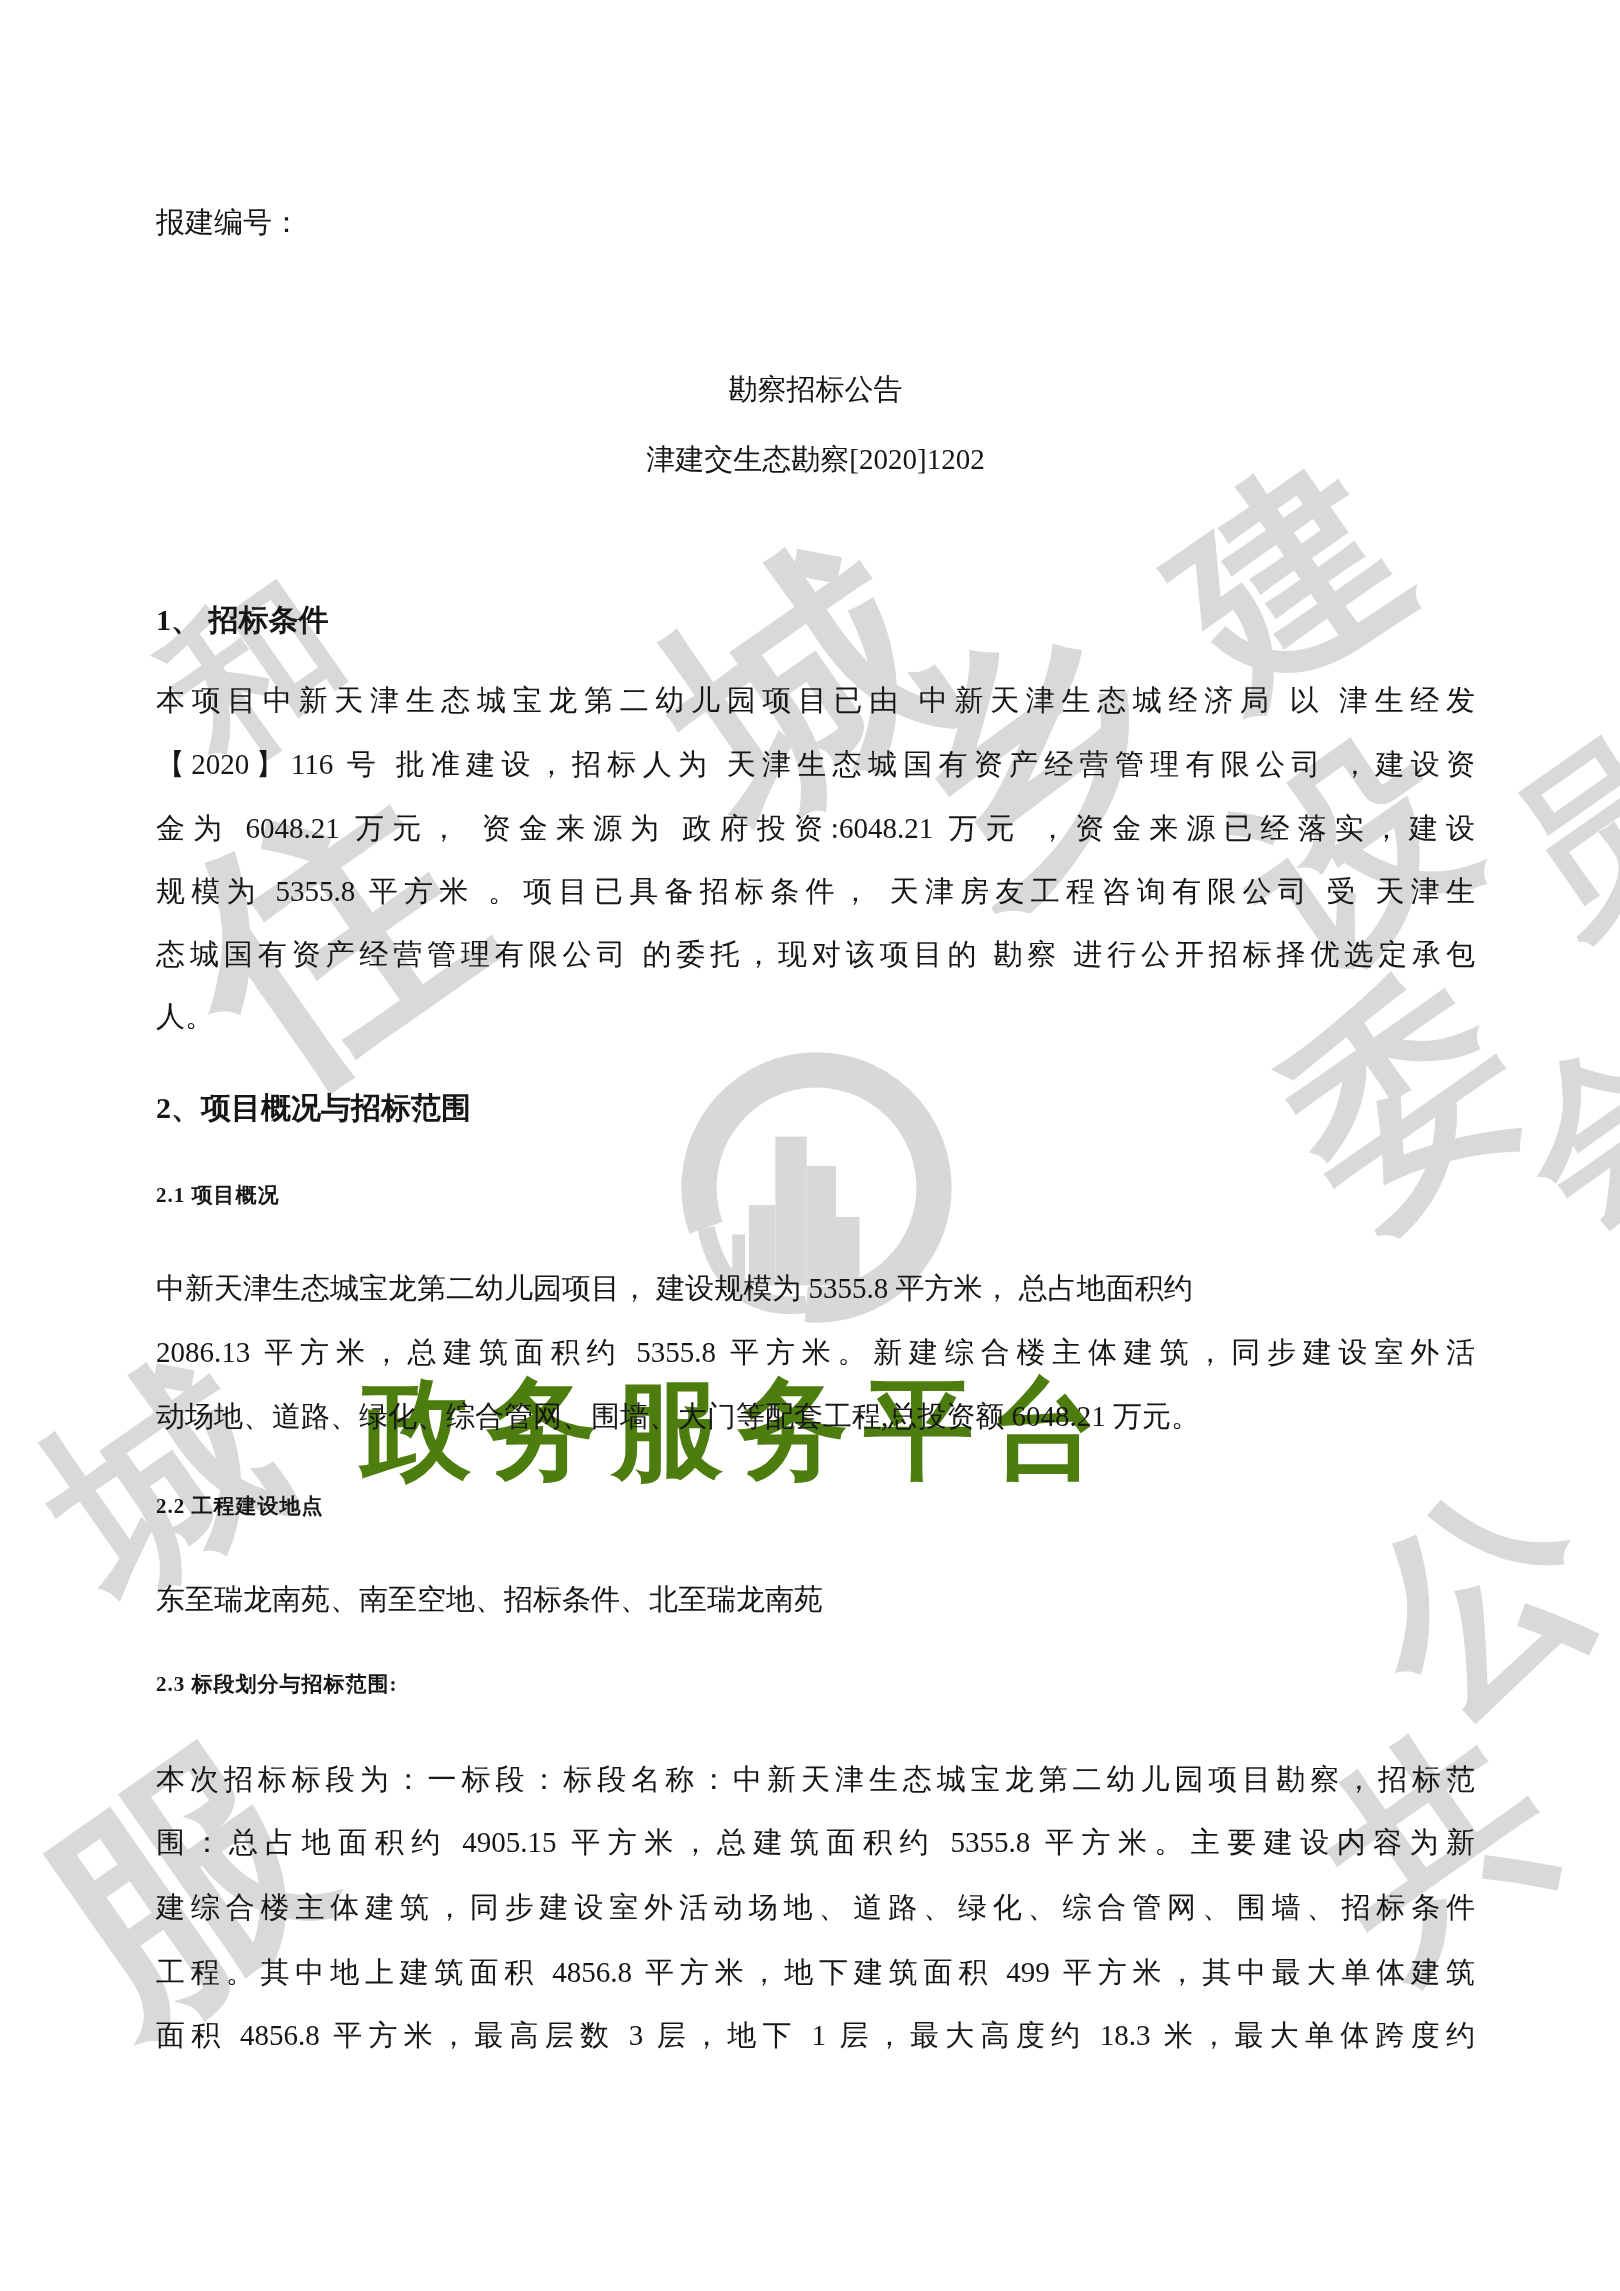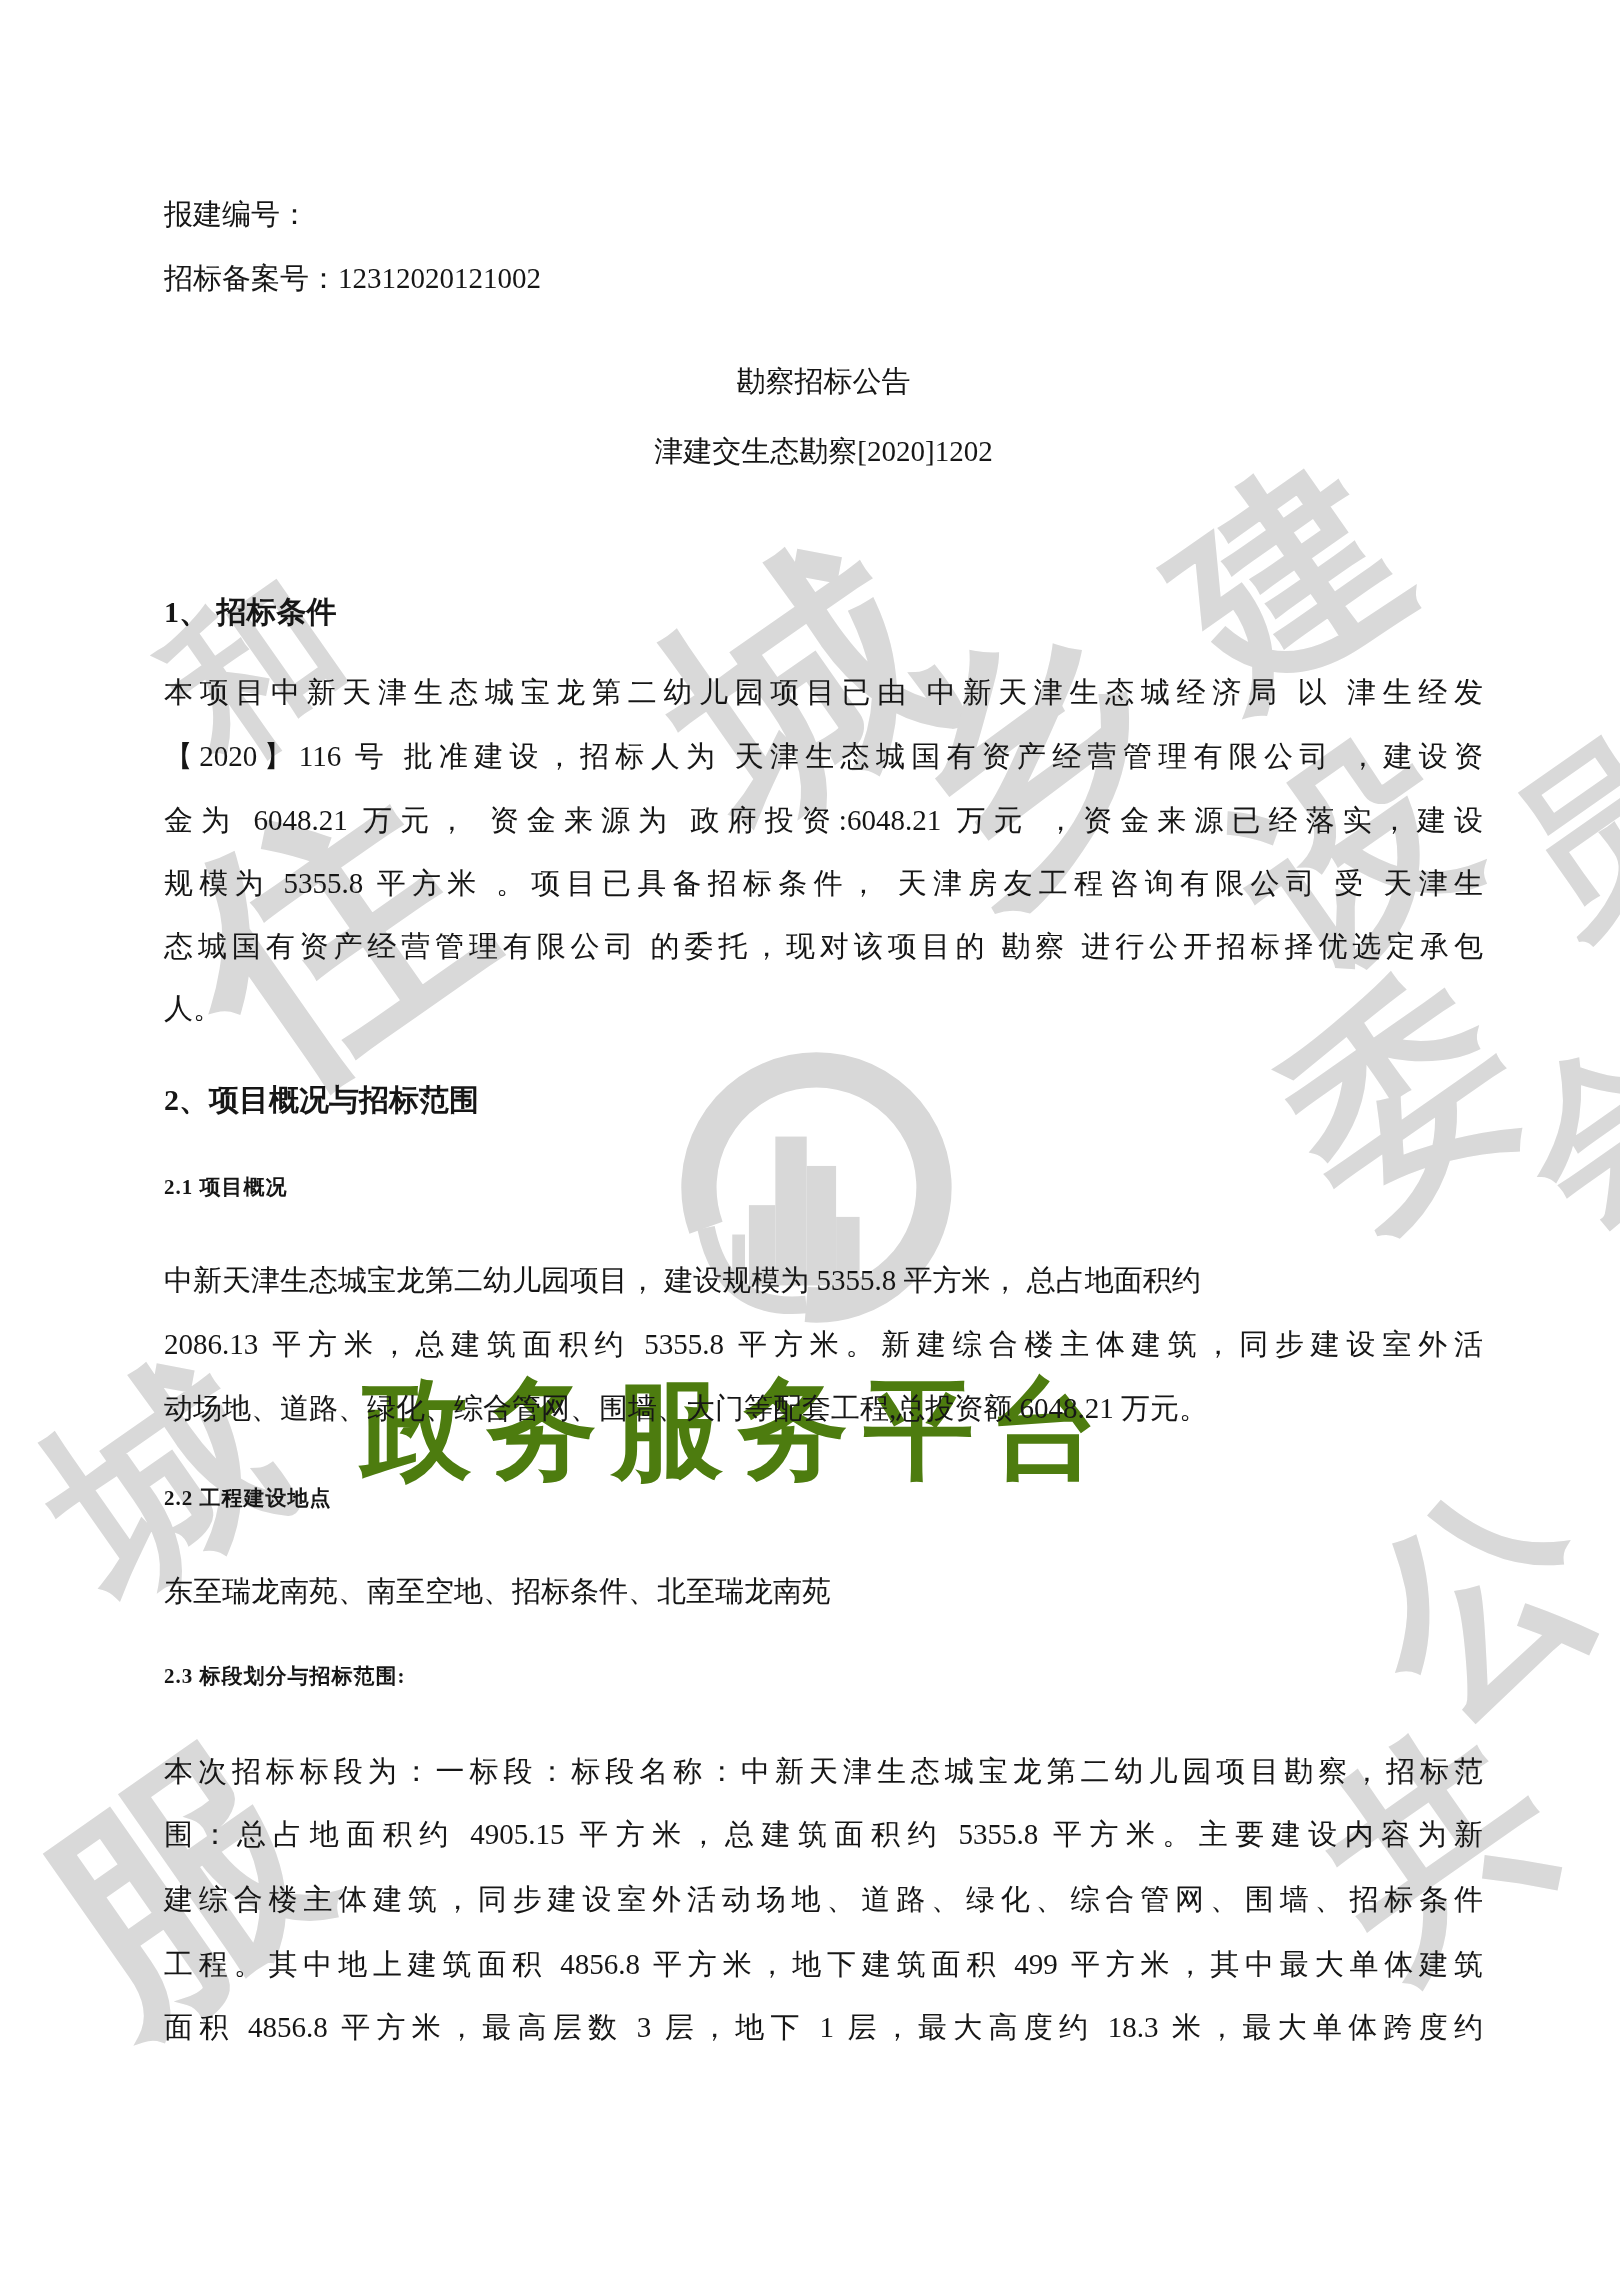--- a/index.html
+++ b/index.html
@@ -30,23 +30,24 @@
     font-size:110px;
     letter-spacing:15.7px;
     color:#4d7c0f;
     line-height:1;
     white-space:nowrap;
   }
   .wm-logo{position:absolute;left:650px;top:1021px;}
   
   #content{position:absolute;inset:0;z-index:1;}
   .tline{
-    position:absolute;left:164px;width:1319px;
+    position:absolute;left:156px;width:1319px;
     font-size:29px;line-height:1.25;
     white-space:pre-wrap;
+    margin-top:8px;
   }
   .just{text-align:justify;text-align-last:justify;}
   .center{text-align:center;}
   .h-major{font-weight:bold;font-size:30px;}
   .h-minor{font-weight:bold;font-size:21px;letter-spacing:1px;}
 </style>
 </head>
 <body>
 
 <div id="page">
@@ -83,21 +84,20 @@
       </g>
     </svg>
 
     <div class="wm-platform">政务服务平台</div>
   </div>
 
   <div id="content">
 
     <div class="tline" style="top:196px">报建编号：</div>
 
-    <div class="tline" style="top:260px">招标备案号：12312020121002</div>
 
     <div class="tline center" style="top:363px">勘察招标公告</div>
 
     <div class="tline center" style="top:433px">津建交生态勘察[2020]1202</div>
 
     <div class="tline h-major" style="top:593px">1、 招标条件</div>
 
     <div class="tline just" style="top:674px">本项目中新天津生态城宝龙第二幼儿园项目已由 中新天津生态城经济局 以 津生经发</div>
     <div class="tline just" style="top:738px">【2020】116 号 批准建设，招标人为 天津生态城国有资产经营管理有限公司 ，建设资</div>
     <div class="tline just" style="top:802px">金为 6048.21 万元， 资金来源为 政府投资:6048.21 万元 ，资金来源已经落实，建设</div>

